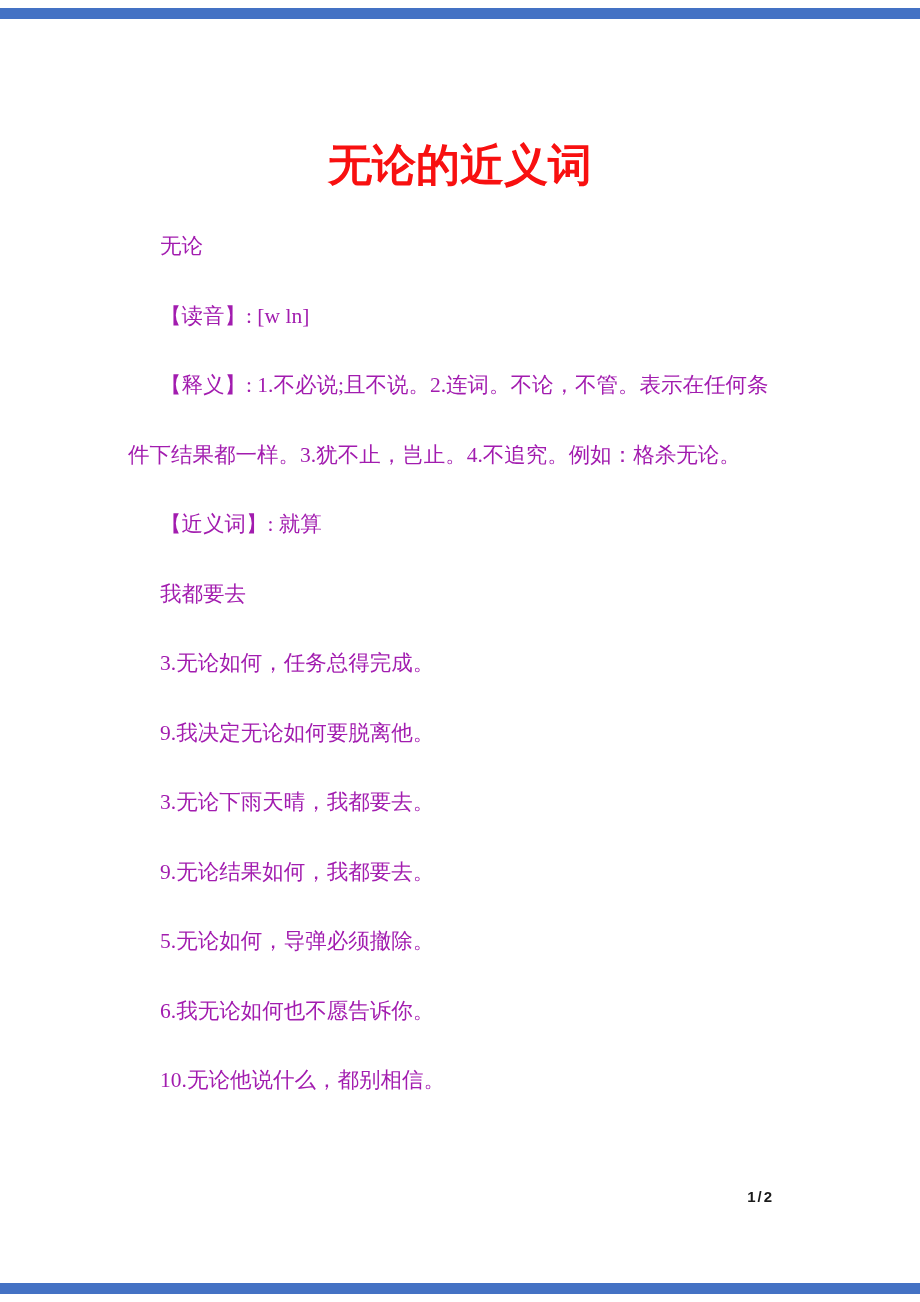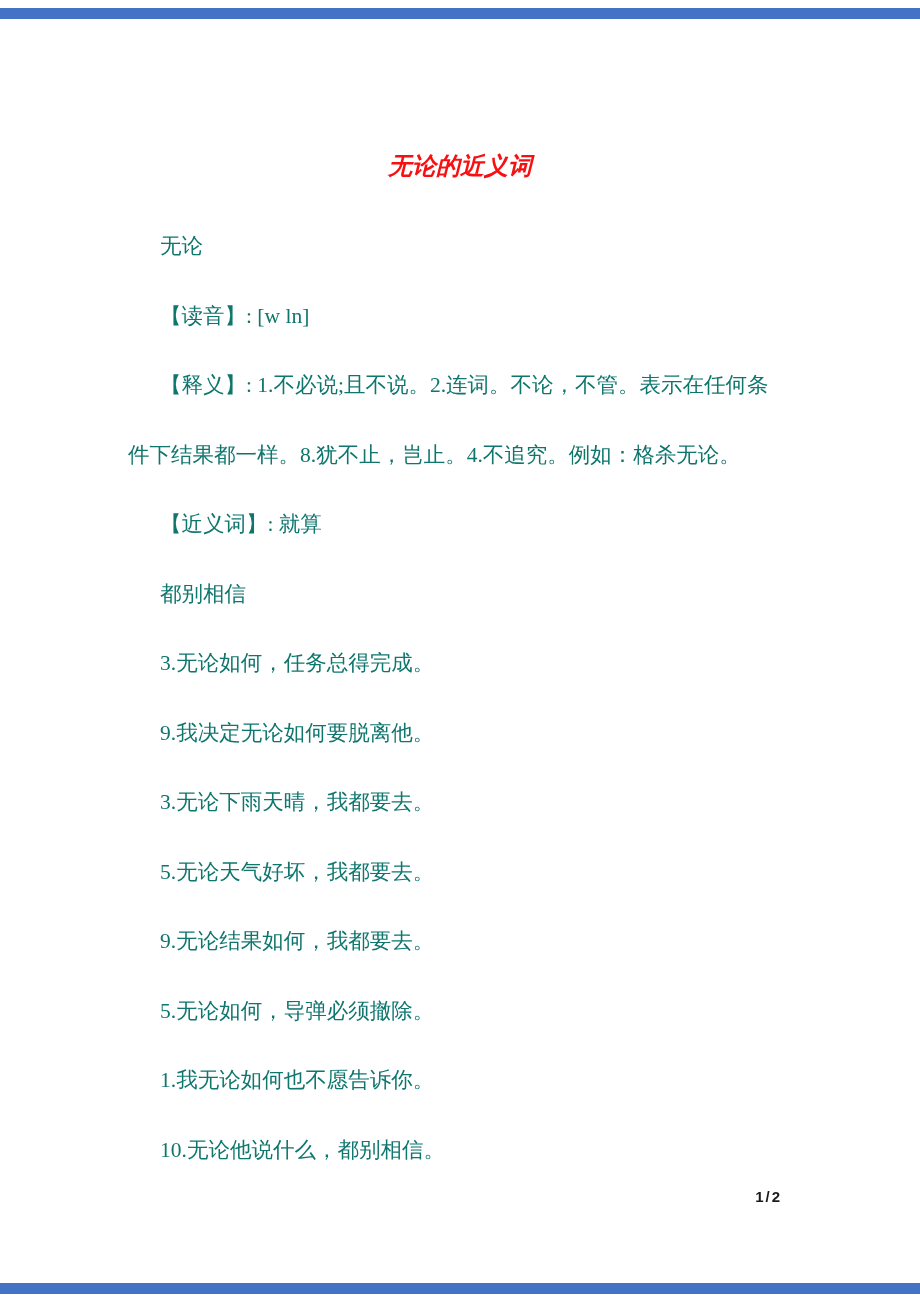--- a/index.html
+++ b/index.html
@@ -26,71 +26,69 @@
     left: 128px;
     top: 0;
     width: 664px;
   }
   .doc-title {
     margin: 0;
     padding-top: 140px;
     height: 52px;
     line-height: 52px;
     text-align: center;
-    font-size: 24px;
+    font-size: 44px;
     font-weight: bold;
     color: #F81010; 
     font-family: "Liberation Serif", "DejaVu Serif", serif;
-    font-style: italic;
   }
   .body-lines { margin-top: 30px; }
   .line {
     height: 48px;
     line-height: 48px;
     font-size: 21.5px;
-    color: #0f766e;
+    color: #a21caf;
     padding-left: 32px;
     white-space: nowrap;
     font-family: "Liberation Serif", "DejaVu Serif", serif;
   }
   .line.flush { padding-left: 0; }
   .page-indicator {
     position: absolute;
     top: 1188px;
-    right: 138px;
+    right: 146px;
     font-size: 15px;
     font-weight: bold;
     letter-spacing: 2px;
     color: #1a1a1a;
     font-family: "Liberation Sans", "DejaVu Sans", sans-serif;
   }
 </style>
 </head>
 <body>
 
 <div class="edge-bar top"></div>
 
 <div class="content">
   <h1 class="doc-title">无论的近义词</h1>
 
   <div class="body-lines">
     <p class="line">无论</p>
     <p class="line">【读音】: [w ln]</p>
     <p class="line">【释义】: 1.不必说;且不说。2.连词。不论，不管。表示在任何条</p>
-    <p class="line flush">件下结果都一样。8.犹不止，岂止。4.不追究。例如：格杀无论。</p>
+    <p class="line flush">件下结果都一样。3.犹不止，岂止。4.不追究。例如：格杀无论。</p>
     <p class="line">【近义词】: 就算</p>
 
-    <p class="line">都别相信</p>
+    <p class="line">我都要去</p>
     <p class="line">3.无论如何，任务总得完成。</p>
     <p class="line">9.我决定无论如何要脱离他。</p>
     <p class="line">3.无论下雨天晴，我都要去。</p>
-    <p class="line">5.无论天气好坏，我都要去。</p>
     <p class="line">9.无论结果如何，我都要去。</p>
     <p class="line">5.无论如何，导弹必须撤除。</p>
-    <p class="line">1.我无论如何也不愿告诉你。</p>
+    <p class="line">6.我无论如何也不愿告诉你。</p>
     <p class="line">10.无论他说什么，都别相信。</p>
 
   </div>
 </div>
 
 <div class="page-indicator">1/2</div>
 
 <div class="edge-bar bottom"></div>
 
 </body></html>

